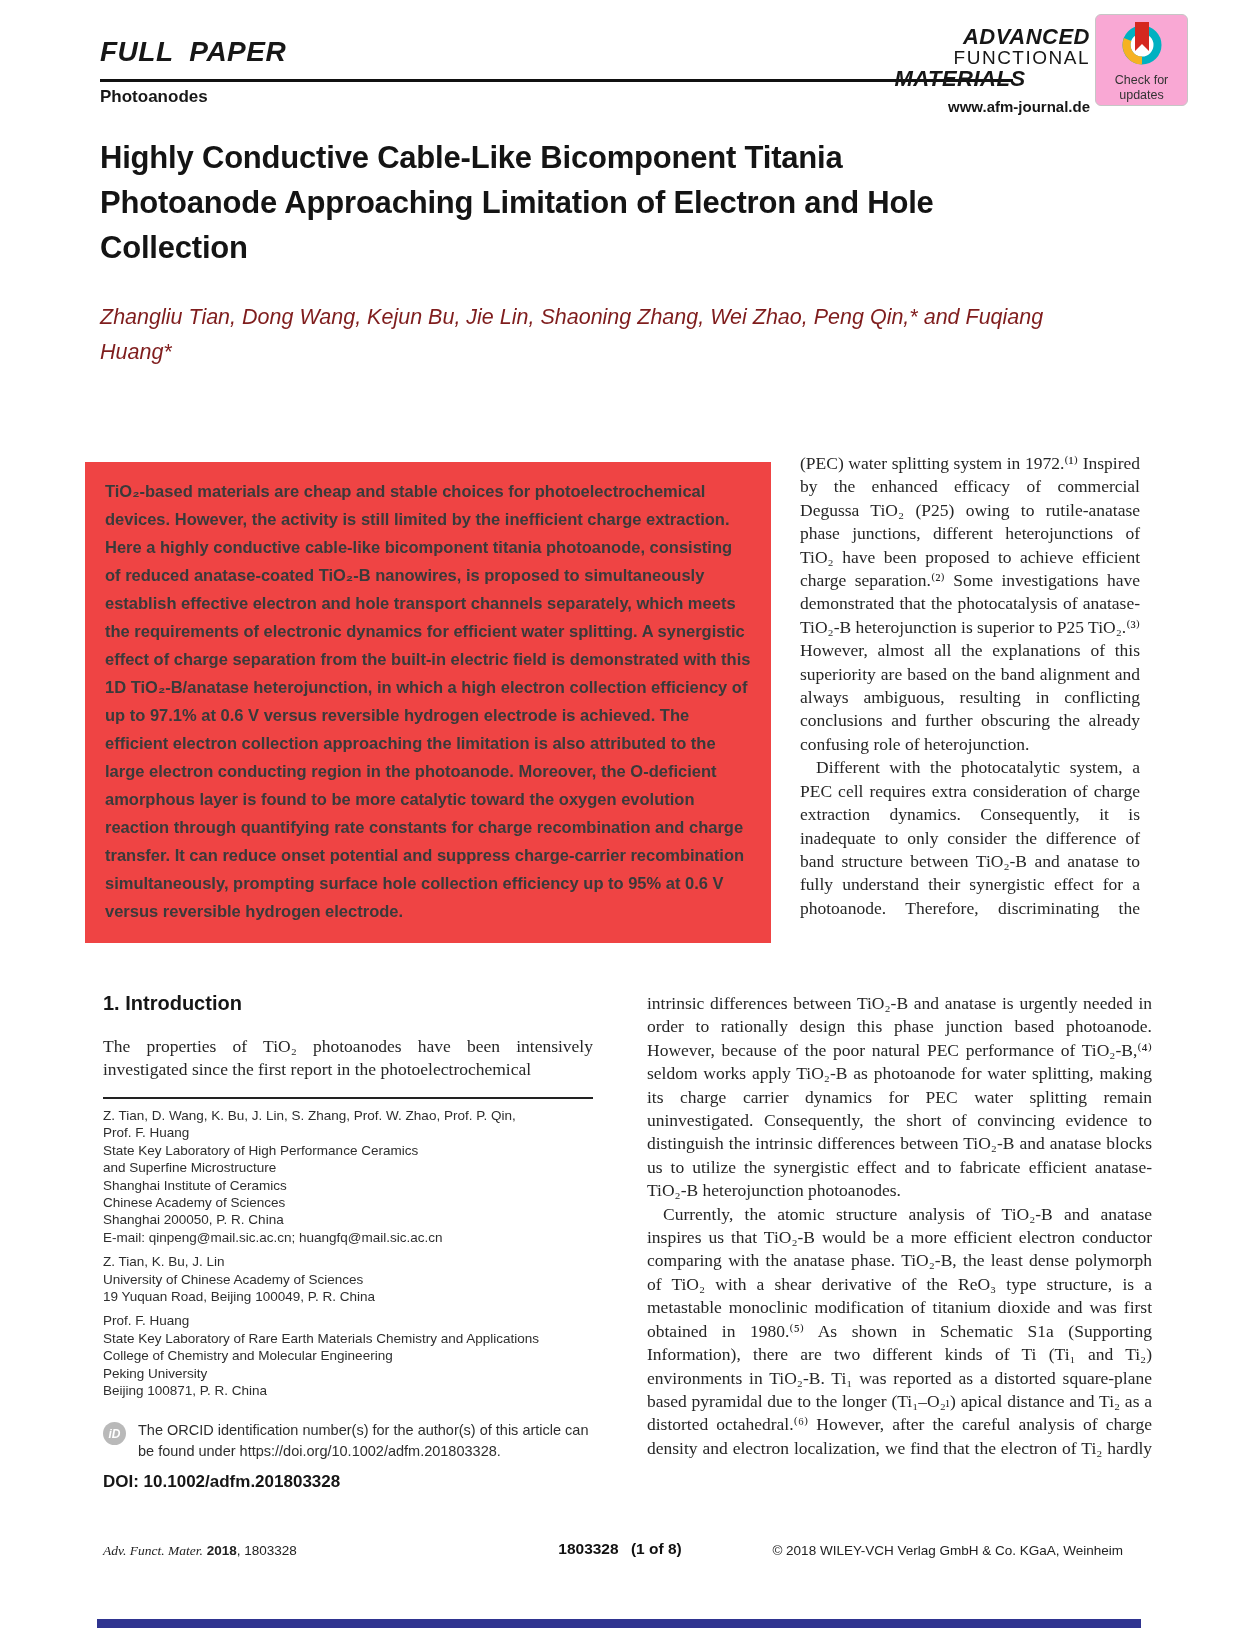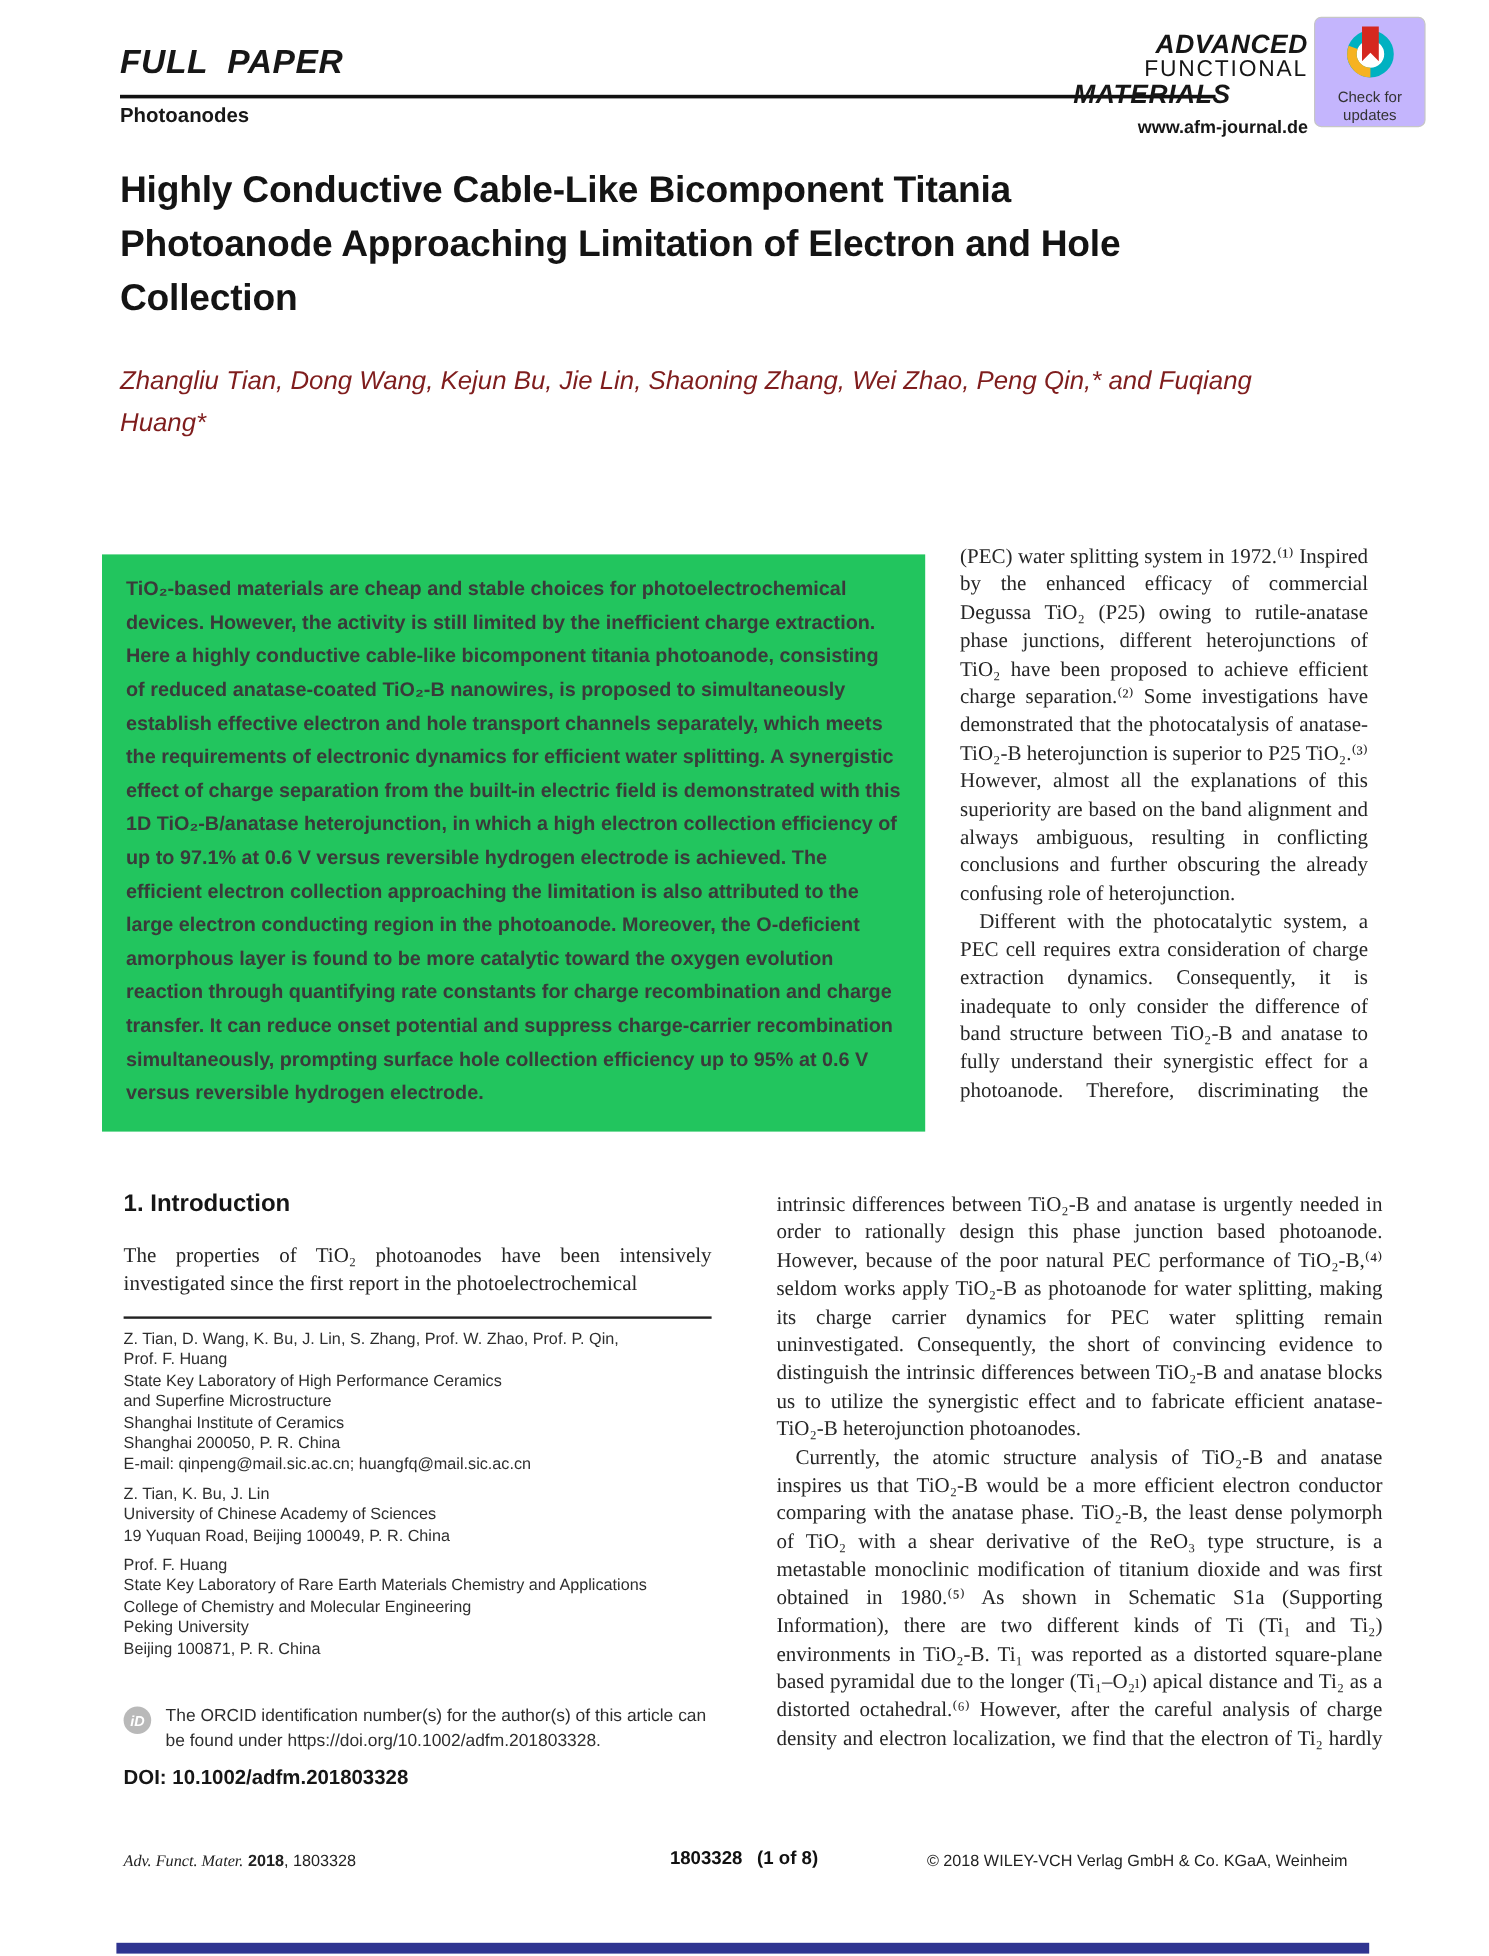--- a/index.html
+++ b/index.html
@@ -11,29 +11,29 @@
   .full-paper { position:absolute; left:100px; top:36px; font-size:28px; font-weight:900; letter-spacing:0.5px; word-spacing:8px; color:#171717;font-style:italic; }
   .header-rule { position:absolute; left:100px; top:79px; width:913px; height:2.5px; background:#111; }
   .section-label { position:absolute; left:100px; top:87px; font-size:17px; font-weight:700; color:#171717; }
 
   .journal-logo { position:absolute; left:830px; top:26px; width:260px; text-align:right; color:#161616; line-height:21px; }
   .logo-l1 { font-size:22px; font-weight:900; font-style:italic; letter-spacing:0.5px; }
   .logo-l2 { font-size:19px; font-weight:500; letter-spacing:1.5px; }
   .logo-l3 { font-size:22px; font-weight:900; font-style:italic; letter-spacing:0.5px;text-align:center; }
   .logo-url { font-size:15px; font-weight:700; margin-top:7px; }
 
-  .check-badge { position:absolute; left:1095px; top:14px; width:93px; height:92px; background:#c4b5fd; border:1px solid #c6c6c6; border-radius:6px; display:flex; flex-direction:column; align-items:center; justify-content:flex-start; padding-top:5px; cursor:pointer; }
+  .check-badge { position:absolute; left:1095px; top:14px; width:93px; height:92px; background:#f9a8d4; border:1px solid #c6c6c6; border-radius:6px; display:flex; flex-direction:column; align-items:center; justify-content:flex-start; padding-top:5px; cursor:pointer; }
   .check-badge .badge-text { font-size:12.5px; line-height:15px; color:#333; text-align:center; margin-top:3px; }
 
   
   .article-title { position:absolute; left:100px; top:135px; width:900px; font-size:31px; line-height:45px; font-weight:700; color:#141414; letter-spacing:-0.2px; }
   .article-authors { position:absolute; left:100px; top:300px; width:990px; font-size:21.5px; line-height:35px; font-style:italic; font-weight:400; color:#7f1d1d; }
 
   
-  .abstract-box { position:absolute; left:85px; top:462px; width:686px; height:481px; background:#22c55e; padding:15px 20px; }
+  .abstract-box { position:absolute; left:85px; top:462px; width:686px; height:481px; background:#ef4444; padding:15px 20px; }
   .abstract-box p { font-size:16.5px; line-height:28px; font-weight:600; color:#3a3a3a; text-align:left; }
 
   
   .serif { font-family:"Liberation Serif","DejaVu Serif",serif; font-size:17.5px; line-height:23.4px; color:#262626; text-align:justify; }
   .col-narrow { position:absolute; left:800px; top:452px; width:340px; }
   .col-wide   { position:absolute; left:631px; top:992px; width:505px;margin-left:16px; }
   .serif p { margin:0; }
   .p-indent { text-indent:16px; }
   .last-justify { text-align-last:justify; }
 
@@ -112,20 +112,21 @@
   </div>
 
   <div class="footnote-rule"></div>
   <div class="affiliations">
     <div class="aff-group">
       <div>Z. Tian, D. Wang, K. Bu, J. Lin, S. Zhang, Prof. W. Zhao, Prof. P. Qin,</div>
       <div>Prof. F. Huang</div>
       <div>State Key Laboratory of High Performance Ceramics</div>
       <div>and Superfine Microstructure</div>
       <div>Shanghai Institute of Ceramics</div>
+      <div>Chinese Academy of Sciences</div>
       <div>Shanghai 200050, P. R. China</div>
       <div>E-mail: qinpeng@mail.sic.ac.cn; huangfq@mail.sic.ac.cn</div>
     </div>
     <div class="aff-group">
       <div>Z. Tian, K. Bu, J. Lin</div>
       <div>University of Chinese Academy of Sciences</div>
       <div>19 Yuquan Road, Beijing 100049, P. R. China</div>
     </div>
     <div class="aff-group">
       <div>Prof. F. Huang</div>

